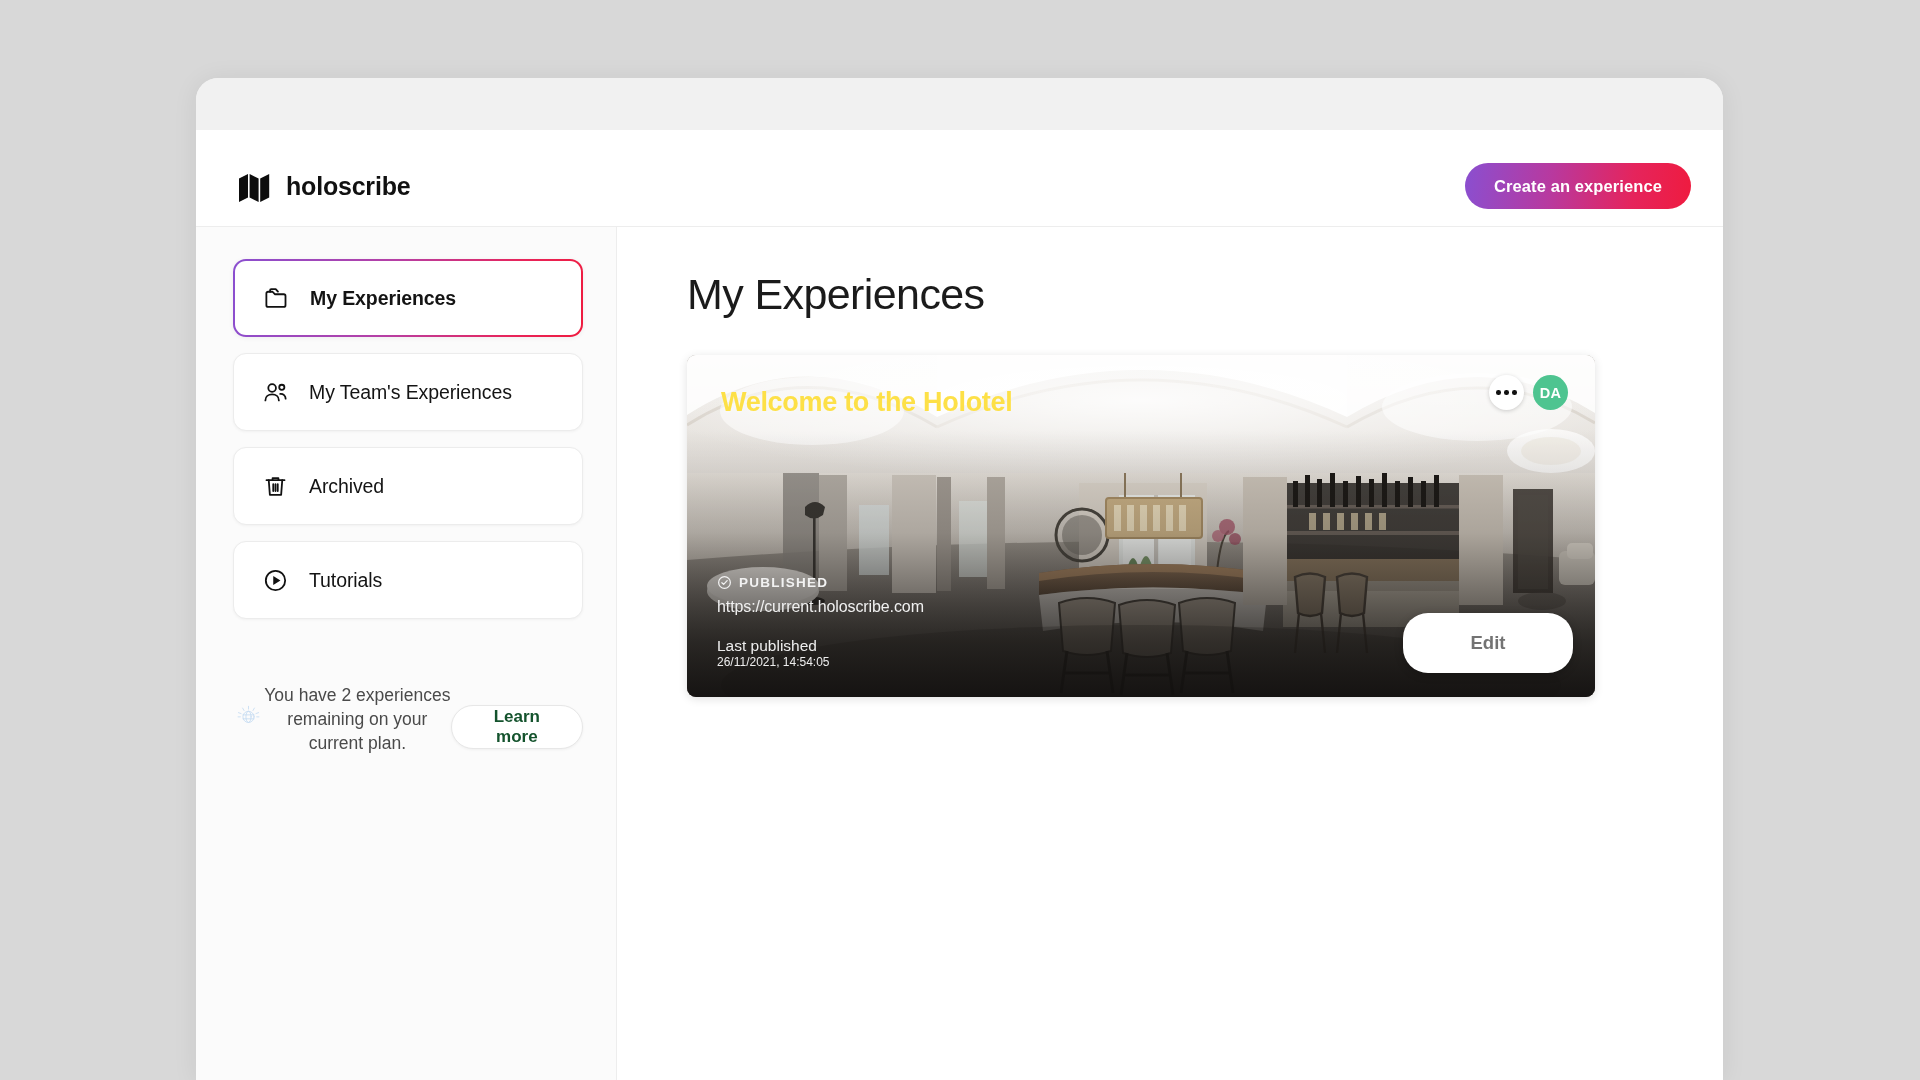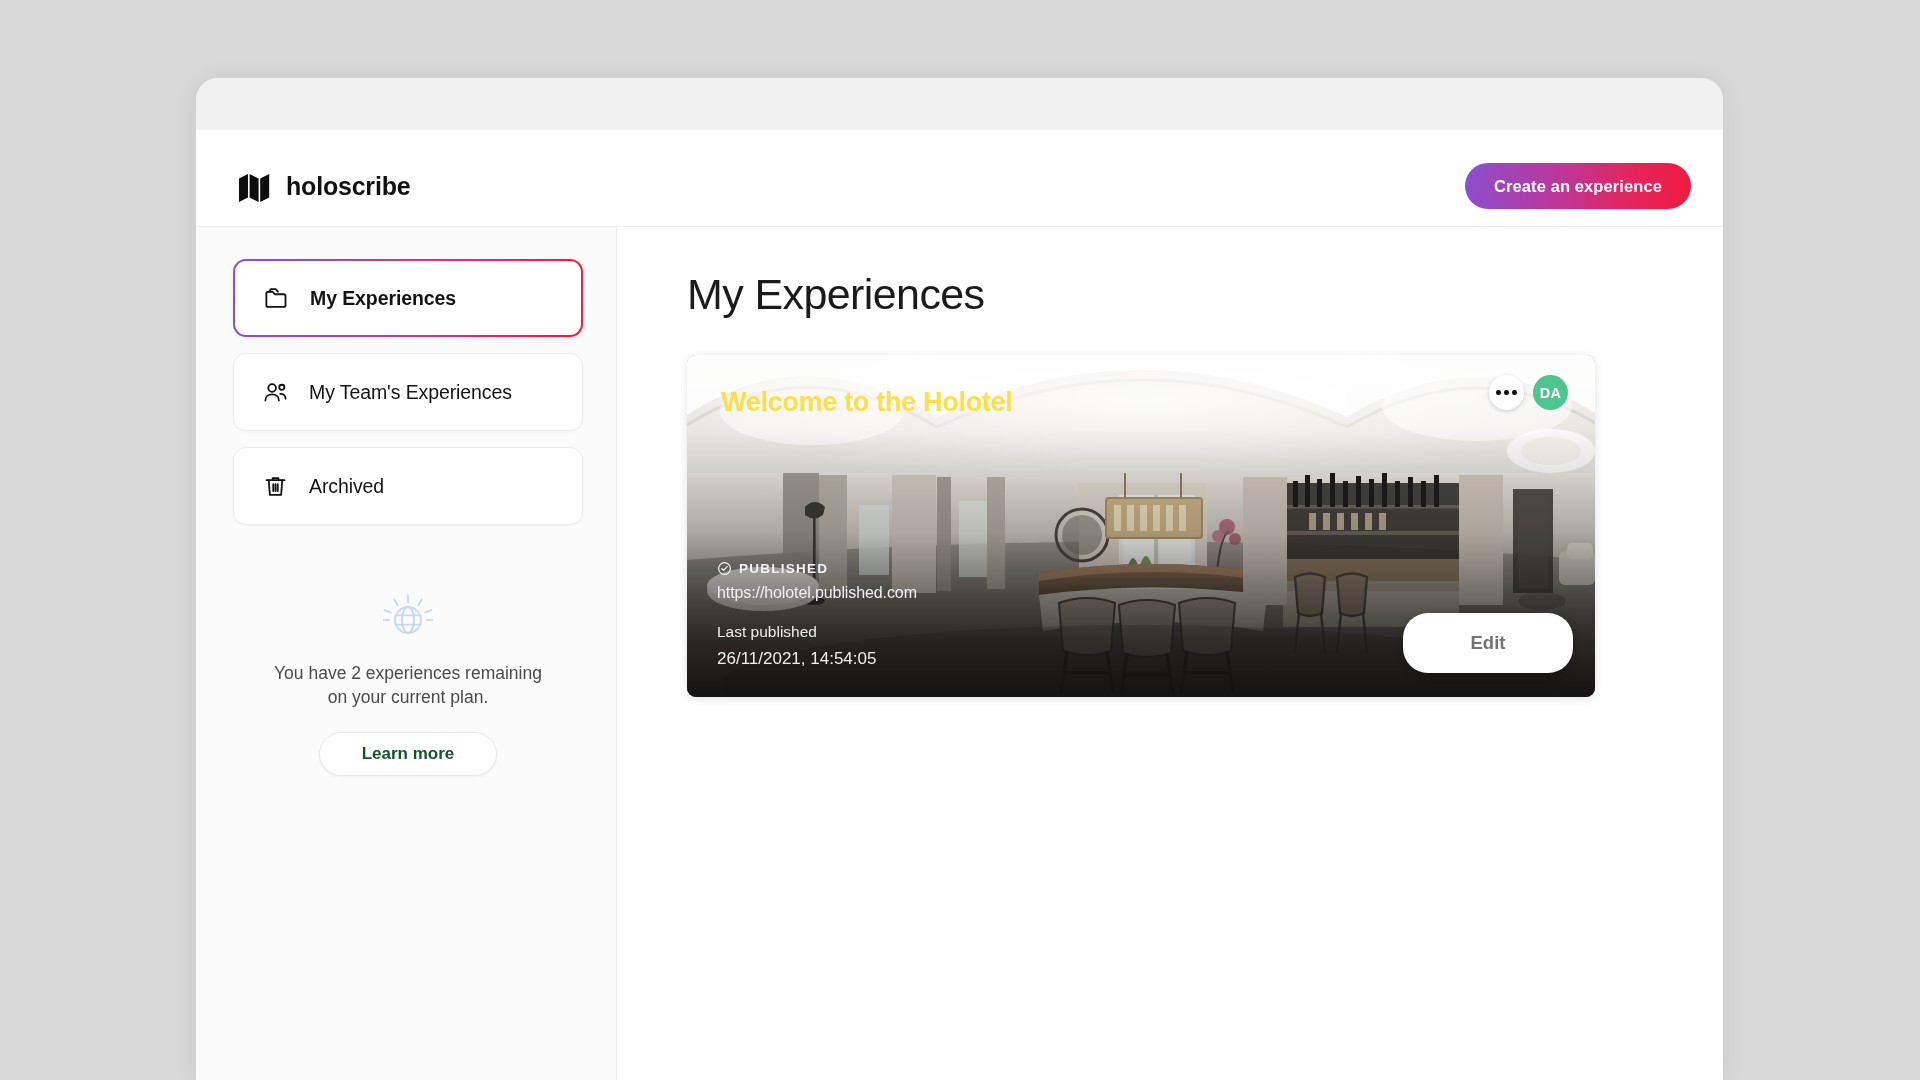--- a/index.html
+++ b/index.html
@@ -105,21 +105,21 @@
   }
   .nav-icon { width: 27px; height: 27px; flex: 0 0 27px; color: #111; }
   .nav-icon svg { display: block; width: 100%; height: 100%; }
   .nav-label { font-size: 19.5px; color: #141414; letter-spacing: -0.1px; }
   .nav-item.active .nav-label { font-weight: 700; }
 
   
   .plan {
     margin-top: 57px;
     display: flex;
-    flex-direction: column;
+    flex-direction: row;
     align-items: center;
     text-align: center;
     justify-content: space-between;
   }
   .plan-icon { width: 72px; height: 72px; color: #c3daf2; }
   .plan-icon svg { display: block; width: 100%; height: 100%; }
   .plan-text {
     margin-top: 8px;
     font-size: 17.5px;
     line-height: 1.36;
@@ -230,22 +230,22 @@
     font-size: 16px;
     color: #f0f0f0;
     letter-spacing: -0.1px;
   }
   .card-published-label {
     margin-top: 21px;
     font-size: 15.5px;
     color: #ededed;
   }
   .card-published-date {
-    margin-top: 8px;
-    font-size: 17px;
+    margin-top: 0;
+    font-size: 12px;
     color: #ededed;
   }
   .edit-btn {
     position: absolute;
     right: 22px; bottom: 24px;
     width: 170px; height: 60px;
     border-radius: 25px;
     border: none;
     background: #ffffff;
     color: #737373;
@@ -310,20 +310,29 @@
               <svg viewBox="0 0 24 24" fill="none" stroke="currentColor" stroke-width="1.6" stroke-linecap="round" stroke-linejoin="round">
                 <path d="M4 6.4h16"></path>
                 <path d="M9.4 6.4V4.6h5.2v1.8"></path>
                 <path d="M6 6.4l1 13.1h10l1-13.1"></path>
                 <path d="M10 10v6M12 10v6M14 10v6"></path>
               </svg>
             </span>
             <span class="nav-label">Archived</span>
           </div>
 
+          <div class="nav-item">
+            <span class="nav-icon">
+              <svg viewBox="0 0 24 24" fill="none" stroke="currentColor" stroke-width="1.6" stroke-linecap="round" stroke-linejoin="round">
+                <circle cx="12" cy="12" r="8.6"></circle>
+                <polygon points="10,8.1 16.4,12 10,15.9" fill="currentColor" stroke="none"></polygon>
+              </svg>
+            </span>
+            <span class="nav-label">Tutorials</span>
+          </div>
 
         </div>
 
         <div class="plan">
           <span class="plan-icon">
             <svg viewBox="0 0 72 72" fill="none" stroke="currentColor" stroke-width="1.9" stroke-linecap="round">
               <circle cx="36" cy="38" r="13"></circle>
               <ellipse cx="36" cy="38" rx="6" ry="13"></ellipse>
               <path d="M23.4 33.4h25.2M23.4 42.6h25.2"></path>
               <path d="M36 13.5v6.4"></path>
@@ -513,21 +522,21 @@
           <div class="card-meta">
             <div class="status-row">
               <span class="status-icon">
                 <svg viewBox="0 0 24 24" fill="none" stroke="currentColor" stroke-width="2" stroke-linecap="round" stroke-linejoin="round">
                   <circle cx="12" cy="12" r="9.4"></circle>
                   <polyline points="7.8,12.3 10.6,15 16.2,8.9"></polyline>
                 </svg>
               </span>
               <span class="status-label">PUBLISHED</span>
             </div>
-            <div class="card-url">https://holotel.published.com</div>
+            <div class="card-url">https://current.holoscribe.com</div>
             <div class="card-published-label">Last published</div>
             <div class="card-published-date">26/11/2021, 14:54:05</div>
           </div>
 
           <button class="edit-btn">Edit</button>
         </div>
       </div>
 
     </div>
   </div>

